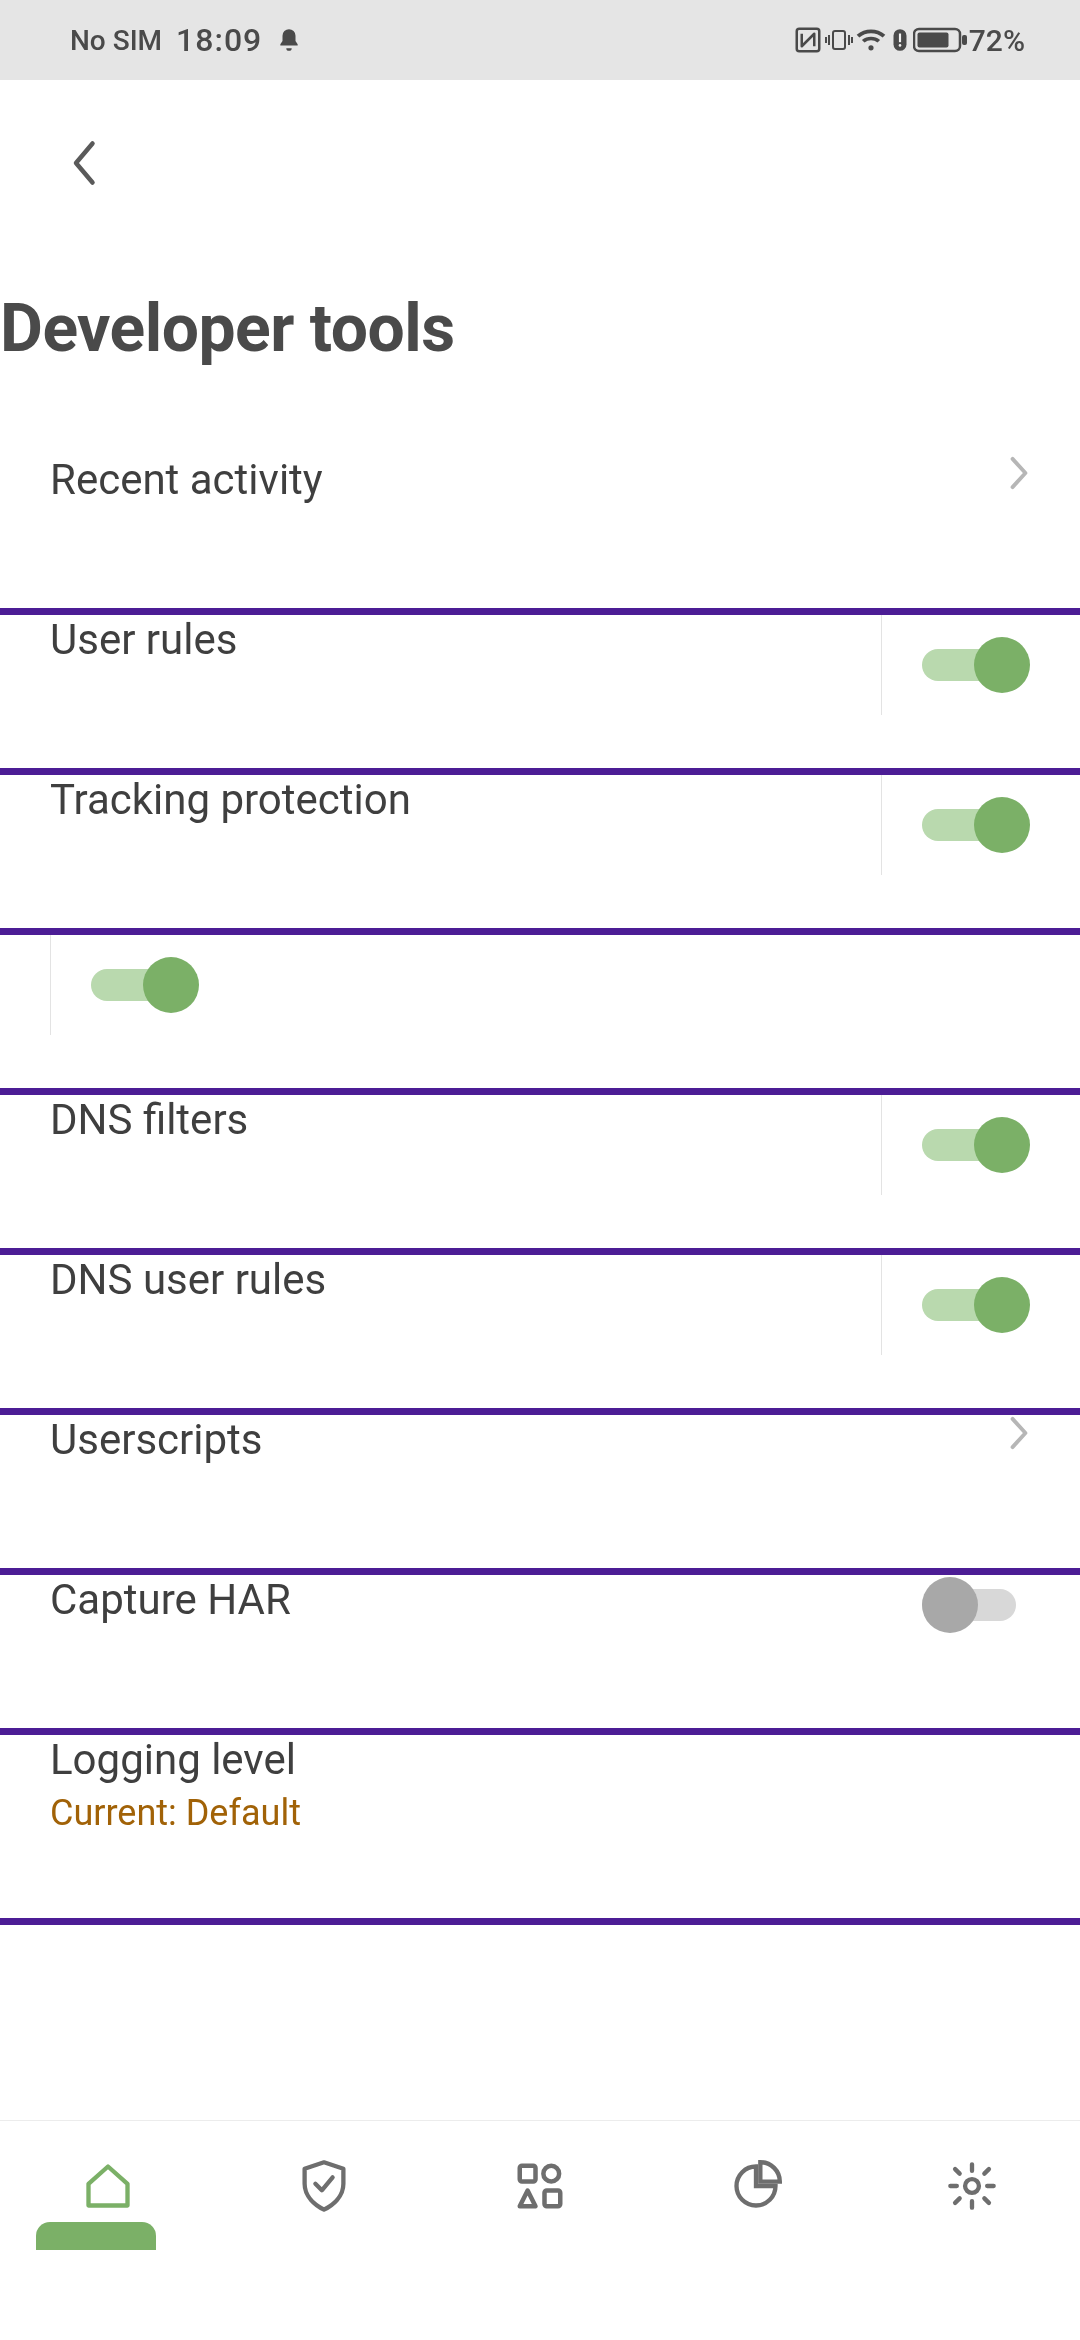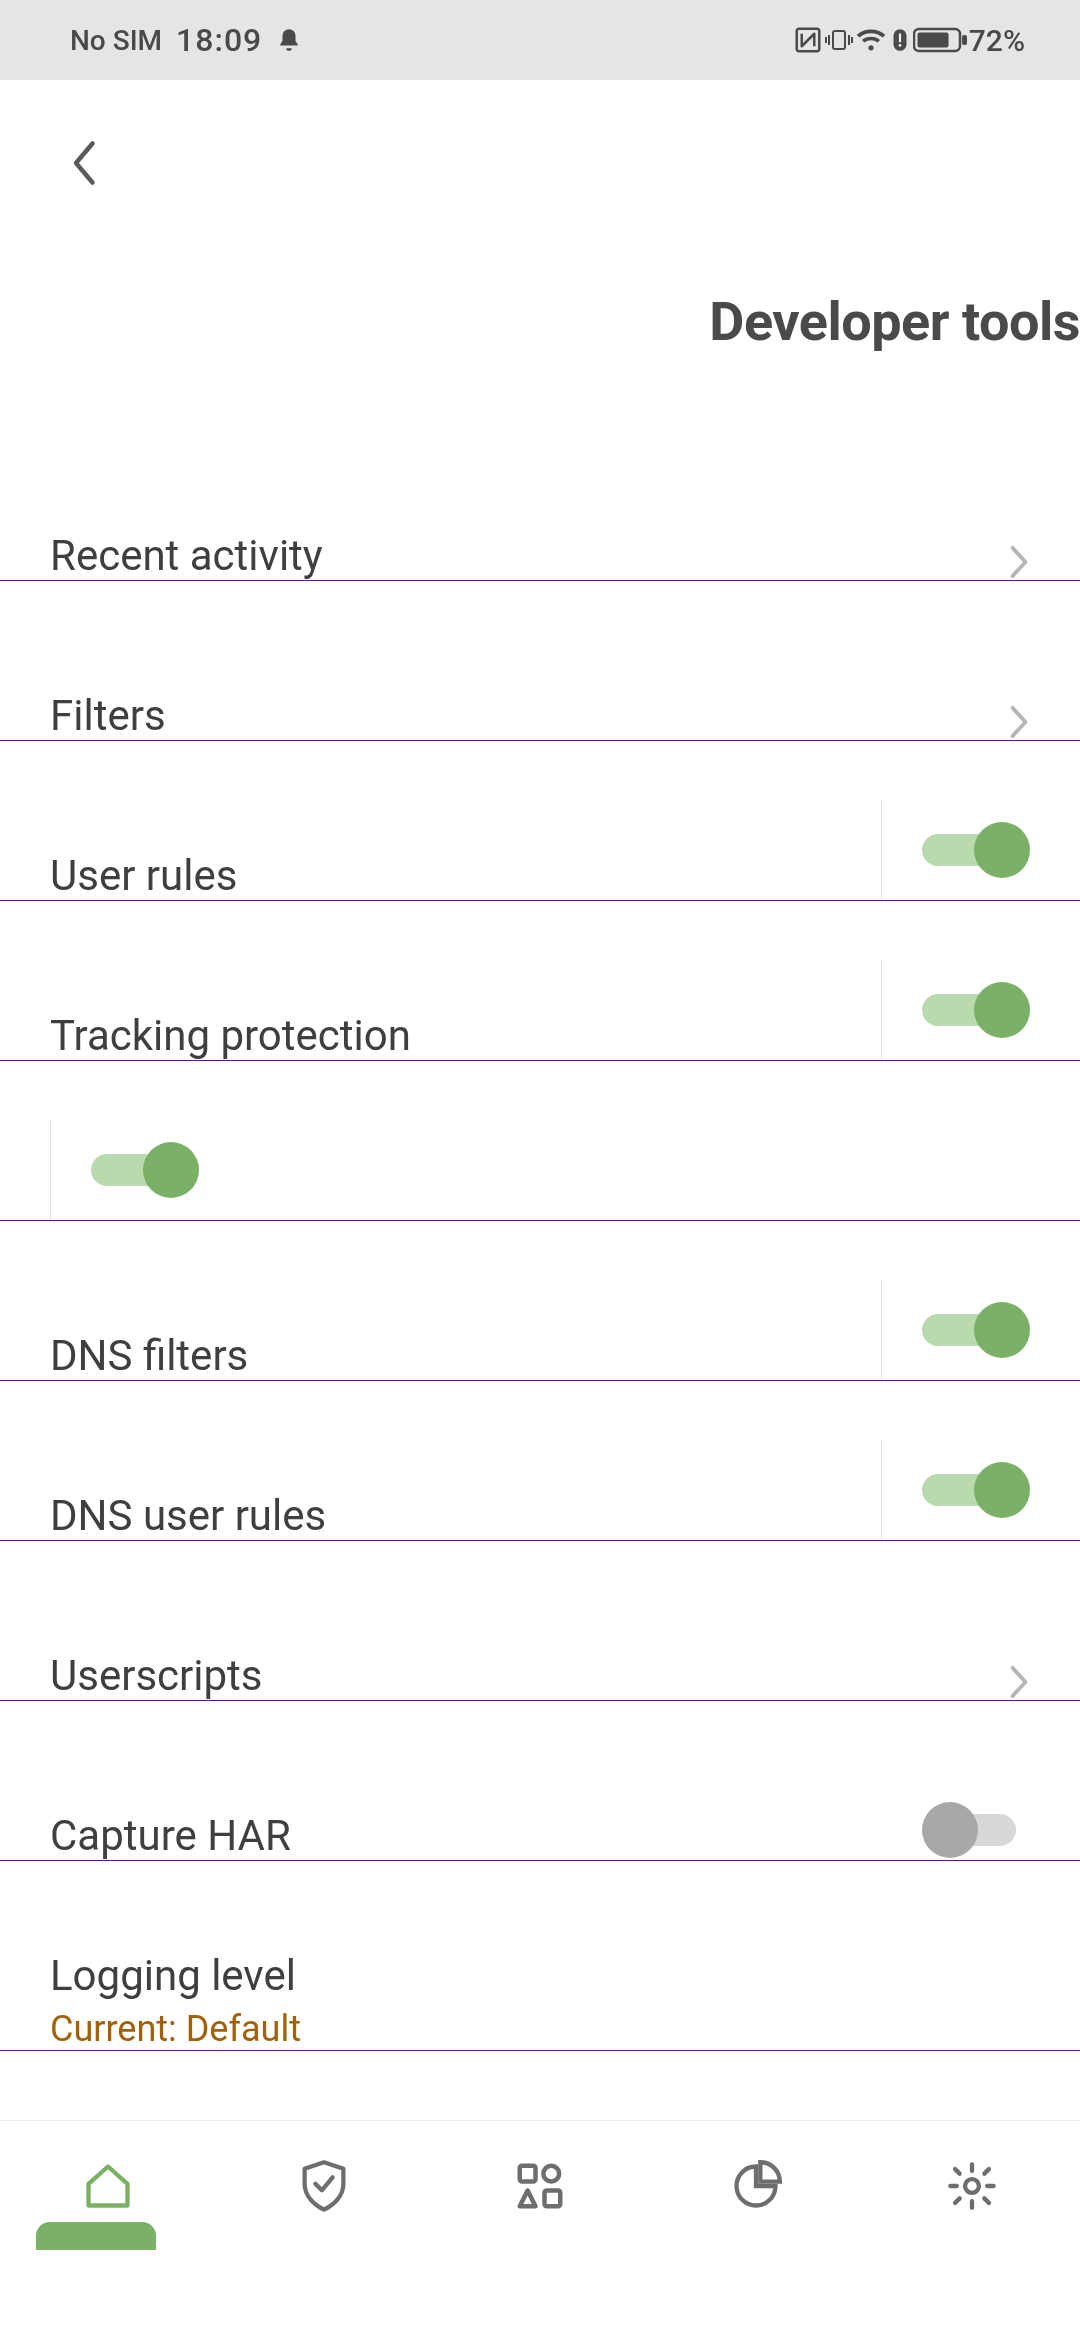--- a/index.html
+++ b/index.html
@@ -10,25 +10,25 @@
   .status-left { display: flex; align-items: center; gap: 14px; }
   .status-left .time { font-size: 32px; letter-spacing: 1px; }
   .status-right { display: flex; align-items: center; }
   .status-right svg, .status-left svg { display: block; }
 
   
   .app-bar { height: 170px; display: flex; align-items: center; padding: 0 55px; }
   .back-btn { width: 60px; height: 60px; display: flex; align-items: center; justify-content: center; }
 
   
-  .page-title { font-size: 54px; font-weight: 700; text-align: right; color: #4a4a4a; margin-top: 40px; margin-bottom: 68px; letter-spacing: -0.5px; }
+  .page-title { font-size: 66px; font-weight: 700; text-align: left; color: #4a4a4a; margin-top: 40px; margin-bottom: 88px; letter-spacing: -0.5px; }
 
   
   .list { width: 100%; }
-  .row { display: flex; align-items: flex-end; justify-content: space-between; padding: 0 50px; min-height: 160px; border-bottom: 1px solid #4c1d95; position: relative; }
+  .row { display: flex; align-items: flex-start; justify-content: space-between; padding: 0 50px; min-height: 160px; border-bottom: 7px solid #4c1d95; position: relative; }
   .row-label { font-size: 42px; color: #3f3f3f; font-weight: 400; }
   .row-label-group { display: flex; flex-direction: column; gap: 8px; }
   .row-sub { font-size: 36px; color: #a16207; font-weight: 400; }
 
   .chevron svg { display: block; }
 
   
   .toggle-wrap { display: flex; align-items: center; height: 100%; }
   .vsep { width: 1px; height: 100px; background: #e3e3e3; margin-right: 40px; }
 
@@ -112,28 +112,20 @@
 
   <div class="row">
     <span class="row-label">Recent activity</span>
     <span class="chevron">
       <svg width="22" height="36" viewBox="0 0 16 28" fill="none" stroke="#b6b6b6" stroke-width="3" stroke-linecap="round" stroke-linejoin="round">
           <path d="M3 3 L13 14 L3 25"></path>
         </svg>
     </span>
   </div>
 
-  <div class="row">
-    <span class="row-label">Filters</span>
-    <span class="chevron">
-      <svg width="22" height="36" viewBox="0 0 16 28" fill="none" stroke="#b6b6b6" stroke-width="3" stroke-linecap="round" stroke-linejoin="round">
-          <path d="M3 3 L13 14 L3 25"></path>
-        </svg>
-    </span>
-  </div>
 
   <div class="row">
     <span class="row-label">User rules</span>
     <div class="toggle-wrap">
       <div class="vsep"></div>
       <div class="toggle on">
           <div class="track"></div>
           <div class="thumb"></div>
         </div>
     </div>

